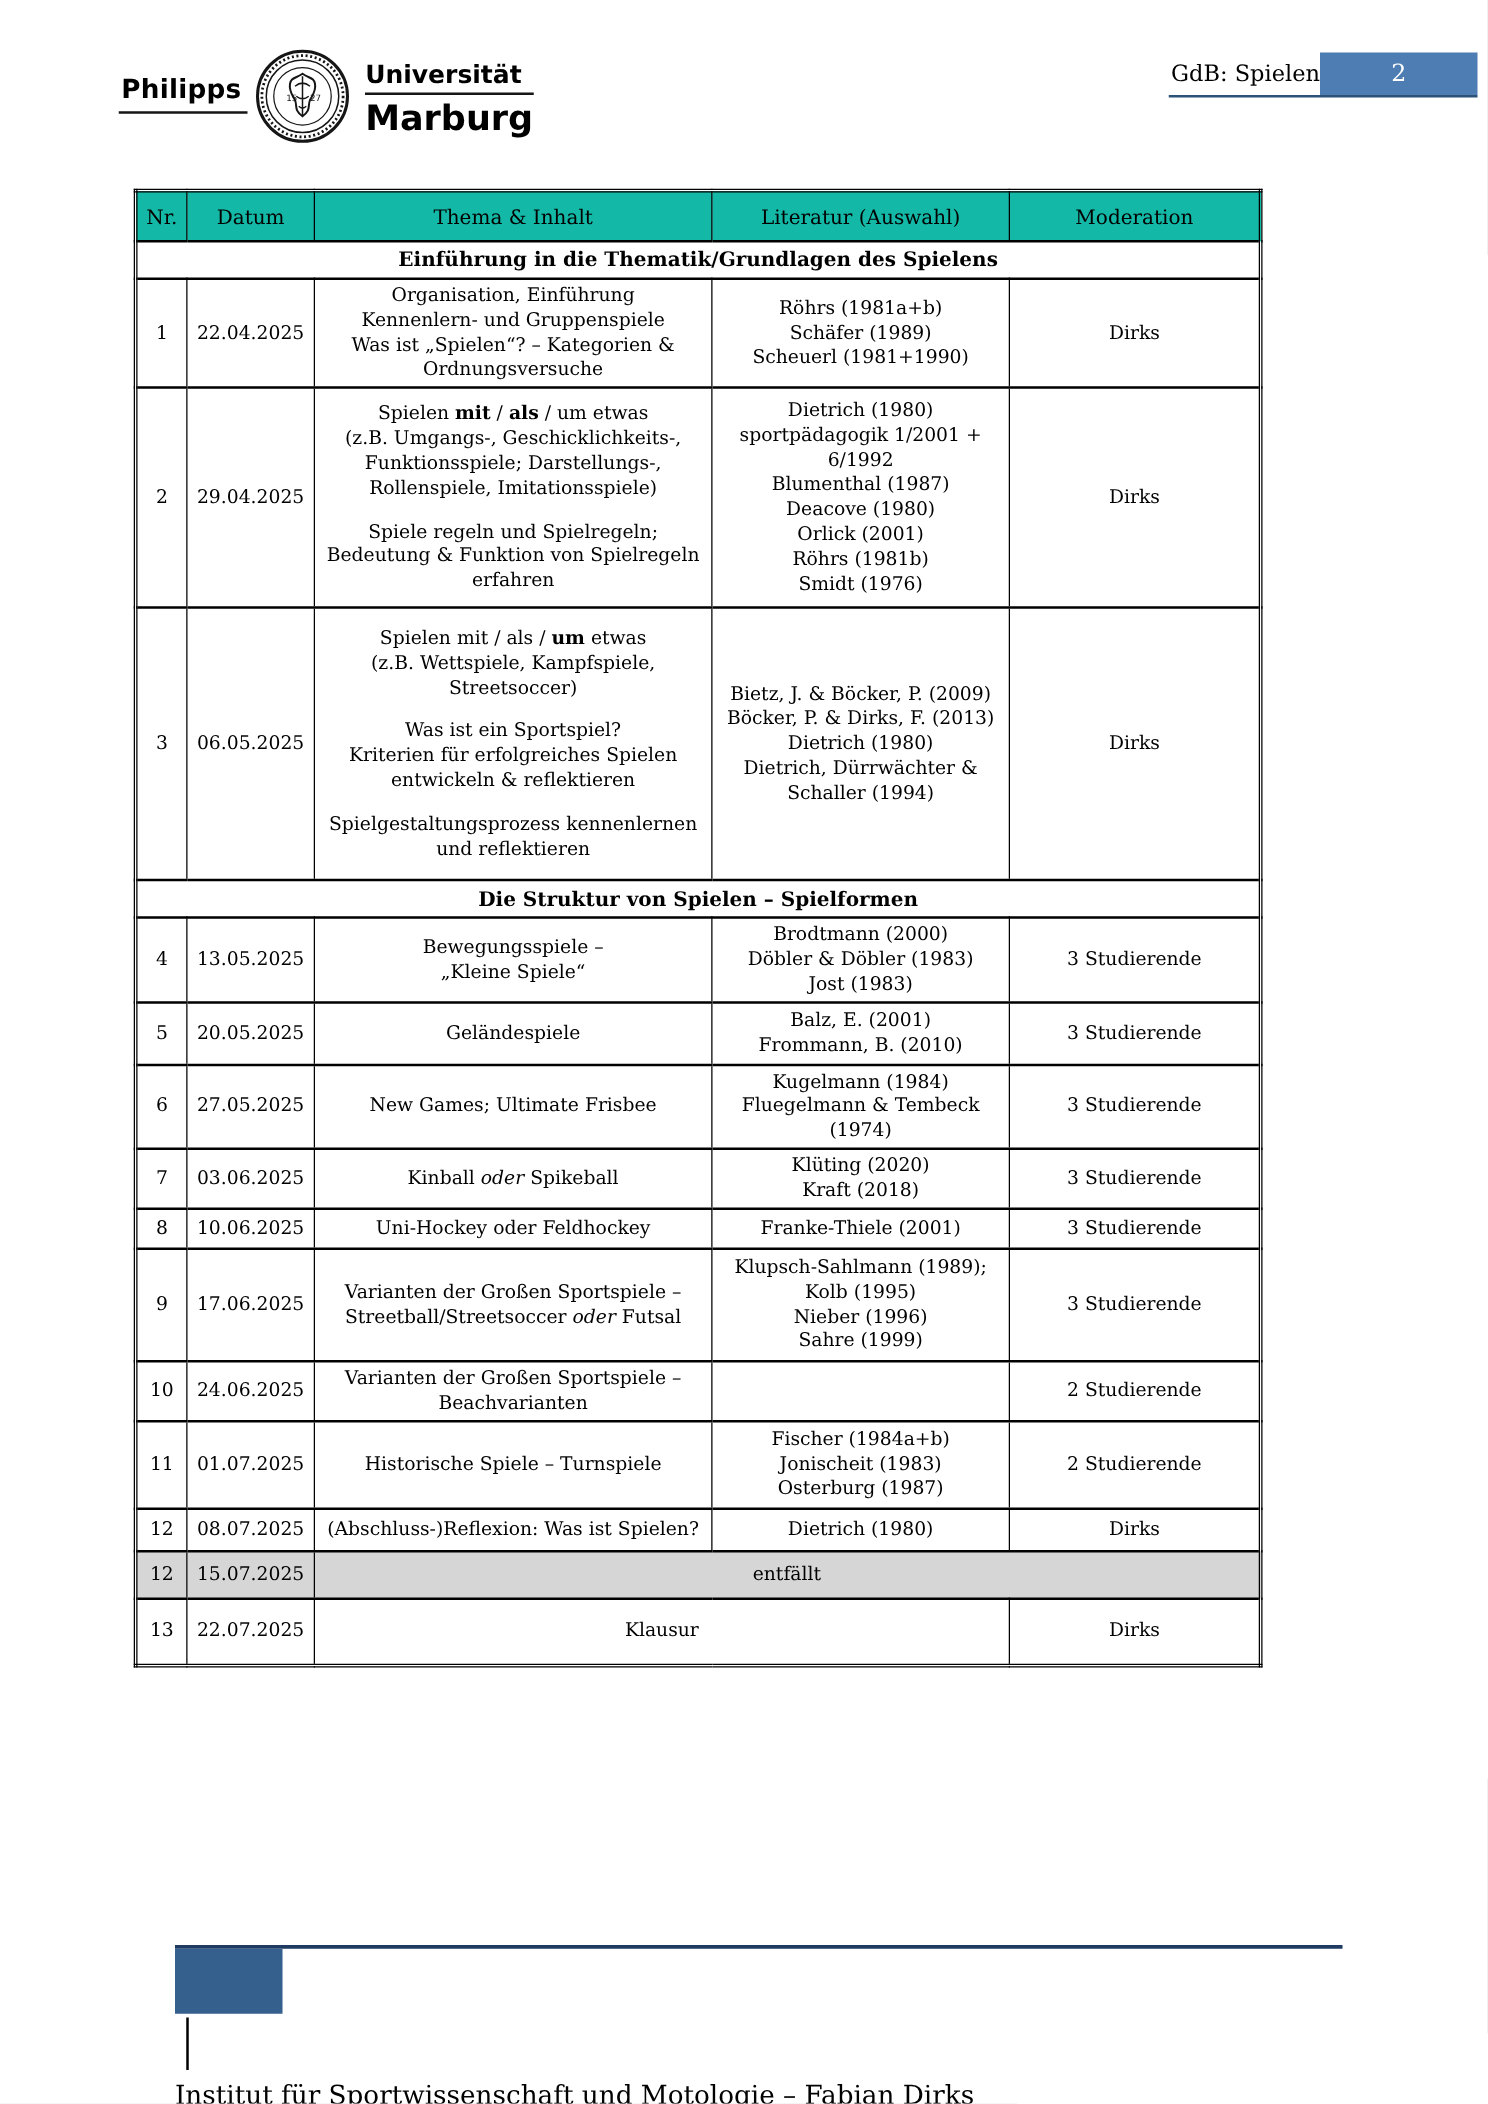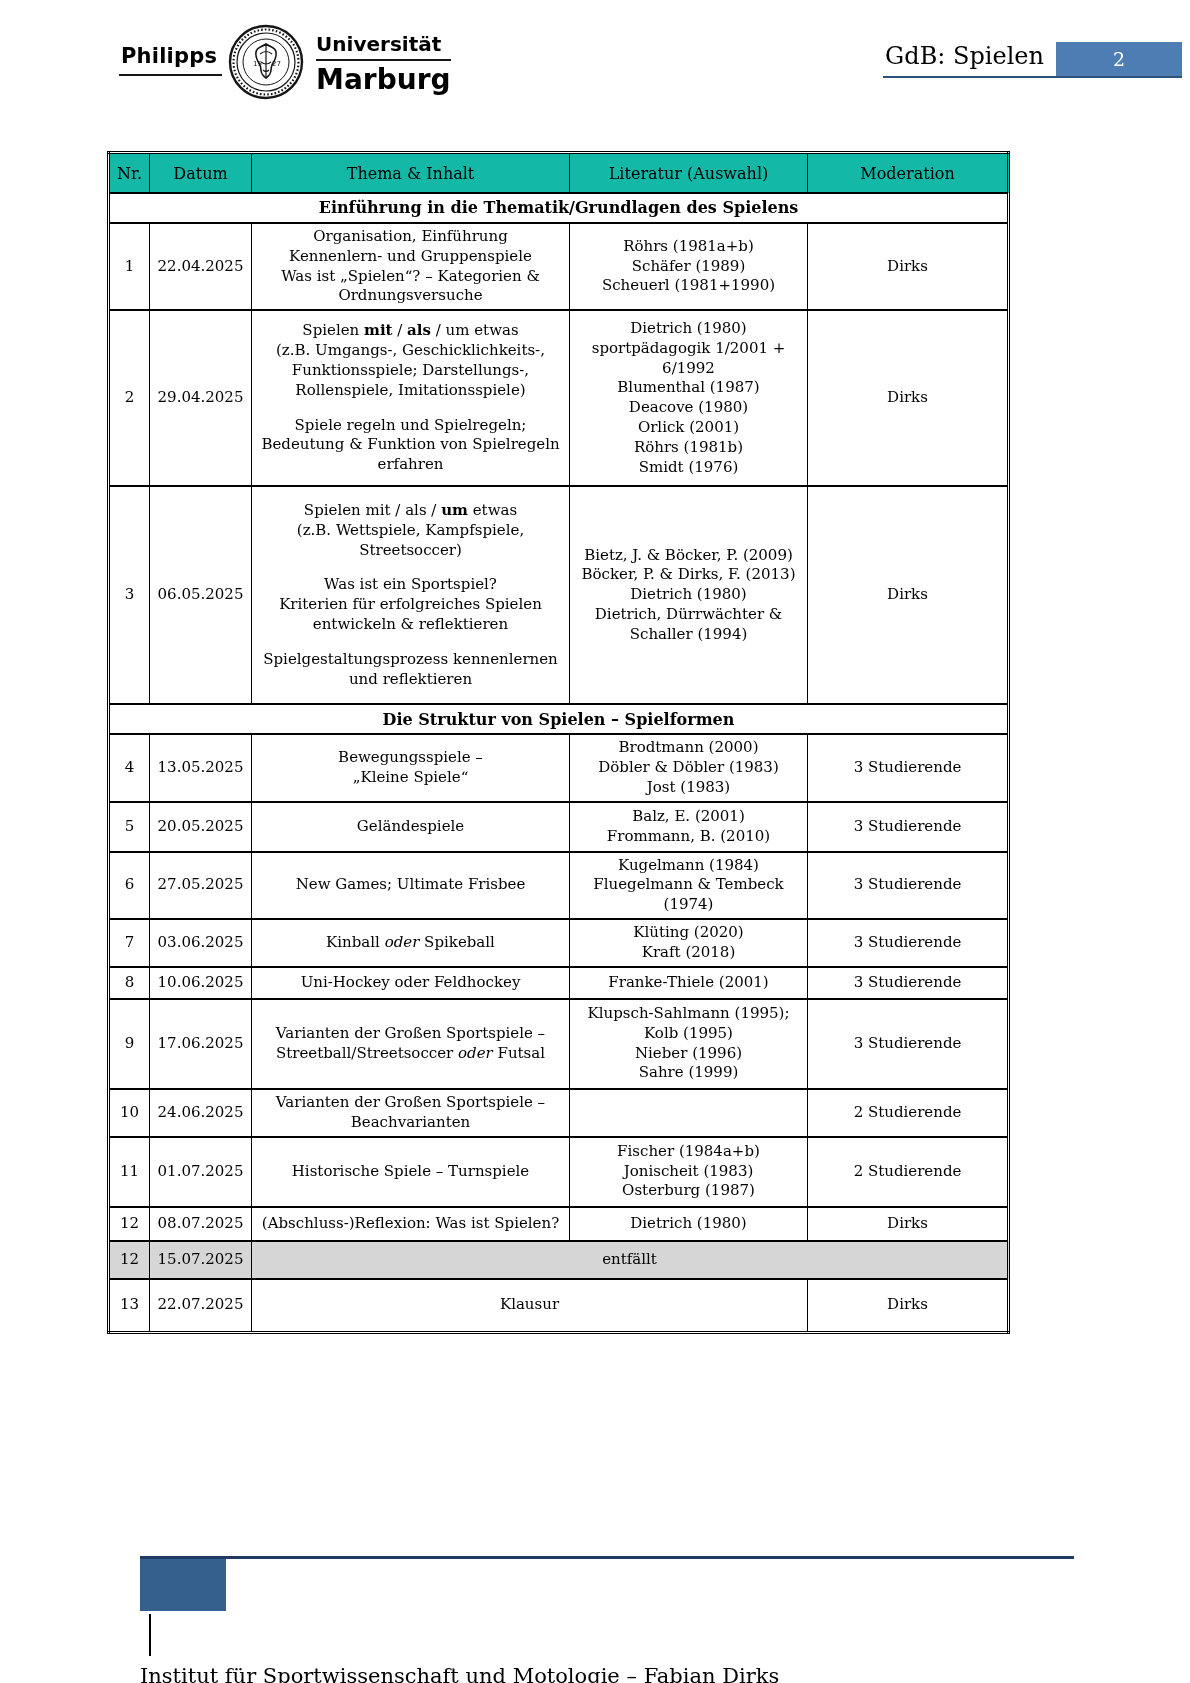--- a/index.html
+++ b/index.html
@@ -1,33 +1,33 @@
 <!DOCTYPE html>
 <html><head>
 <meta charset="utf-8">
 <style>
   html,body{margin:0;padding:0;background:#e8e8e8;}
   .page{position:relative;width:1190px;height:1683px;background:#ffffff;margin:0 auto;
         font-family:"DejaVu Serif",serif;color:#000;overflow:hidden;}
 
   
-  .logo{position:absolute;left:95px;top:24px;display:flex;align-items:center;
-        font-family:"DejaVu Sans",sans-serif;margin-left:24px;}
+  .logo{position:absolute;left:95px;top:39px;display:flex;align-items:center;
+        font-family:"DejaVu Sans",sans-serif;}
   .logo-philipps{font-size:21px;font-weight:bold;border-bottom:2px solid #161616;
         padding:0 5px 6px 2px;transform:translateY(-4px);letter-spacing:.2px;}
   .logo-seal{margin:0 6px;}
   .logo-right{display:flex;flex-direction:column;margin-left:6px;}
   .logo-uni{font-size:20px;font-weight:bold;border-bottom:2px solid #161616;
         padding:0 8px 3px 0;}
   .logo-marburg{font-size:28px;font-weight:bold;padding-top:2px;}
 
   
   .header-right{position:absolute;top:42px;right:8px;display:flex;align-items:flex-end;
         border-bottom:2px solid #2d5277;}
-  .header-title{font-size:24px;padding:0 12px 6px 2px;}
+  .header-title{font-size:18px;padding:0 0 6px 2px;}
   .page-box{width:126px;height:34px;background:#4d7db3;color:#fff;display:flex;
         align-items:center;justify-content:center;font-size:19px;}
 
   
   table.schedule{position:absolute;left:107px;top:151px;width:900px;
         border-collapse:collapse;table-layout:fixed;border:3.5px double #000;}
   .schedule th,.schedule td{border:1.5px solid #000;border-top-width:2px;border-bottom-width:2px;}
   .schedule th{background:#14b8a6;font-size:16px;height:34px;font-weight:normal;padding:2px 4px;}
   .schedule td{font-size:15px;text-align:center;vertical-align:middle;
         padding:3px 6px;line-height:1.32;}
@@ -273,21 +273,21 @@
             <div class="cell-line"><span>9</span></div>
           </td>
           <td>
             <div class="cell-line"><span>17.06.2025</span></div>
           </td>
           <td>
             <div class="cell-line"><span>Varianten der Großen Sportspiele –</span></div>
             <div class="cell-line"><span>Streetball/Streetsoccer </span><span class="i">oder</span><span> Futsal</span></div>
           </td>
           <td>
-            <div class="cell-line"><span>Klupsch-Sahlmann (1995);</span></div>
+            <div class="cell-line"><span>Klupsch-Sahlmann (1989);</span></div>
             <div class="cell-line"><span>Kolb (1995)</span></div>
             <div class="cell-line"><span>Nieber (1996)</span></div>
             <div class="cell-line"><span>Sahre (1999)</span></div>
           </td>
           <td>
             <div class="cell-line"><span>3 Studierende</span></div>
           </td>
         </tr>
         <tr style="height: 48px;">
           <td>

